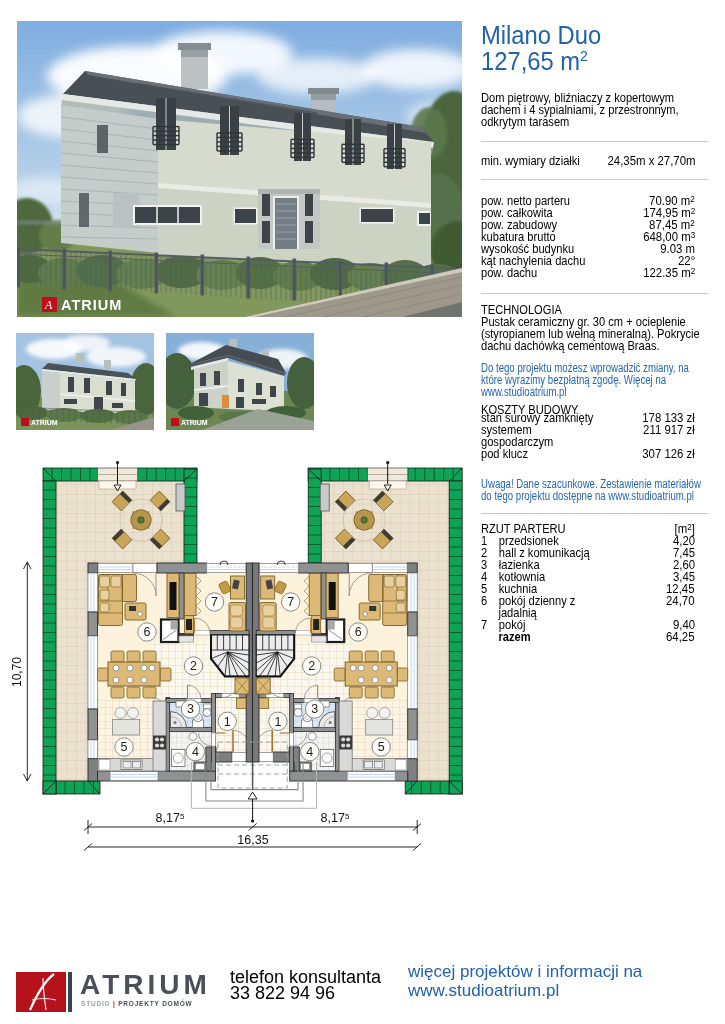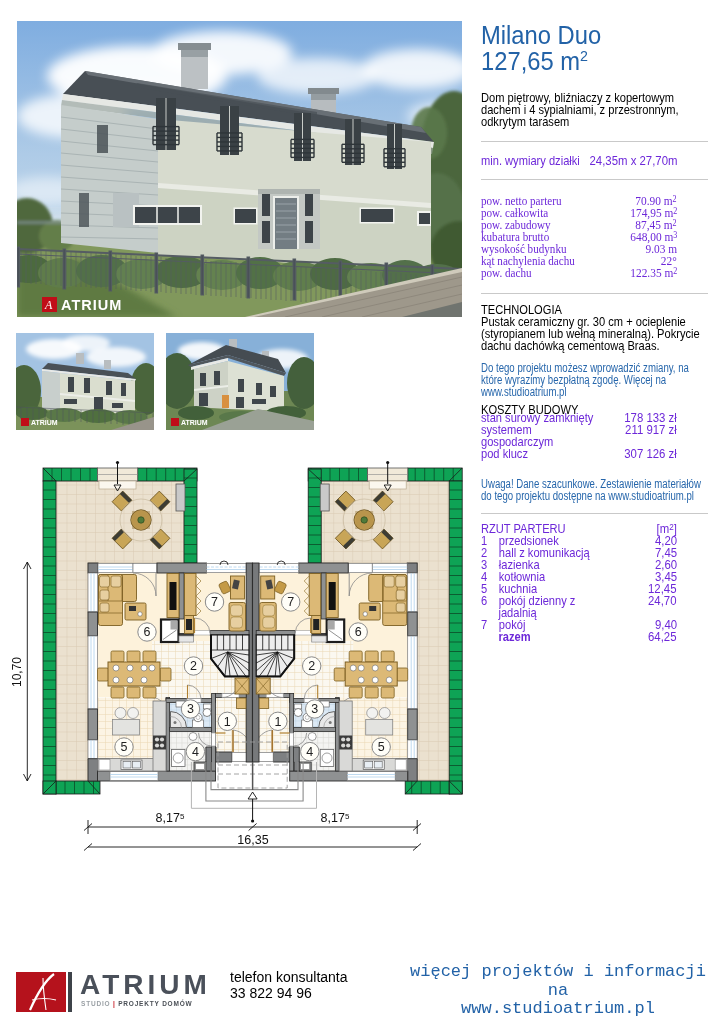--- a/index.html
+++ b/index.html
@@ -1,22 +1,22 @@
 <!DOCTYPE html>
 <html lang="pl"><head>
 <meta charset="utf-8">
 <style>
   html,body{margin:0;padding:0;background:#fff;}
   body{width:725px;height:1024px;position:relative;font-family:"Liberation Sans",sans-serif;overflow:hidden;}
   .abs{position:absolute;}
-  .r{text-align:center;font-family:Liberation Mono, monospace;}
+  .r{text-align:left;}
   .sep{position:absolute;left:481px;width:227px;border-top:1px solid #c9c9c9;}
   .blk{position:absolute;left:481px;font-size:13.4px;line-height:12.07px;color:#000;white-space:nowrap;transform:scaleX(.83);transform-origin:0 0;}
   .blkb{position:absolute;left:481px;font-size:12.5px;line-height:12.07px;color:#2666ab;white-space:nowrap;transform:scaleX(.77);transform-origin:0 0;}
-  .col{position:absolute;left:481px;width:196px;font-size:13.4px;line-height:12.07px;color:#6d28d9;}
+  .col{position:absolute;left:481px;width:214px;font-size:13.4px;line-height:12.07px;color:#000000;}
   .ln{position:relative;height:12.07px;white-space:nowrap;}
   .lt{position:absolute;left:0;top:0;transform:scaleX(.83);transform-origin:0 0;}
   .rt{position:absolute;right:0;top:0;transform:scaleX(.85);transform-origin:100% 0;}
   sup.u{font-size:9.5px;vertical-align:3.5px;letter-spacing:0;line-height:0;}
 </style>
 </head>
 <body>
 
 <svg class="abs" style="left:17px;top:21px" width="445" height="296" viewBox="0 0 445 296">
   <defs>
@@ -480,21 +480,21 @@
 
 <div class="col" style="top:154.5px;">
     <div class="ln">
       <span class="lt">min. wymiary działki</span>
       <span class="rt">24,35m x 27,70m</span>
     </div>
   </div>
 
 <div class="sep" style="top:179px"></div>
 
-<div class="col" style="top:194.5px;font-family:Liberation Serif, serif;">
+<div class="col" style="top:194.5px;">
   <div class="ln">
       <span class="lt">pow. netto parteru</span>
       <span class="rt">70.90 m<sup class="u">2</sup></span>
     </div>
   <div class="ln">
       <span class="lt">pow. całkowita</span>
       <span class="rt">174,95 m<sup class="u">2</sup></span>
     </div>
   <div class="ln">
       <span class="lt">pow. zabudowy</span>
@@ -1067,15 +1067,15 @@
     <path d="M16,28 C24,26 32,26 40,28" stroke-width="1.1"></path>
   </g>
 </svg>
 
 <div class="abs" style="left:68px;top:972px;width:4px;height:40px;background:#3e4349;"></div>
 
 <div class="abs" style="left:80px;top:969px;font-size:28px;font-weight:bold;color:#4a505a;letter-spacing:4px;">ATRIUM</div>
 
 <div class="abs" style="left:81px;top:1000px;font-size:6.5px;font-weight:bold;letter-spacing:0.8px;color:#9aa0a5;">STUDIO <span style="color:#c3121c">|</span> <span style="color:#4a4f56">PROJEKTY DOMÓW</span></div>
 
-<div class="abs" style="left:230px;top:969px;font-size:14px;line-height:16px;color:#000;">telefon konsultanta<br>33 822 94 96</div>
+<div class="abs" style="left:230px;top:969px;font-size:18px;line-height:16px;color:#000;">telefon konsultanta<br>33 822 94 96</div>
 
 <div class="abs r" style="left:408px;top:963px;width:300px;font-size:17px;line-height:18.5px;color:#2262a7;">więcej projektów i informacji na<br>www.studioatrium.pl</div>
 
 </body></html>

